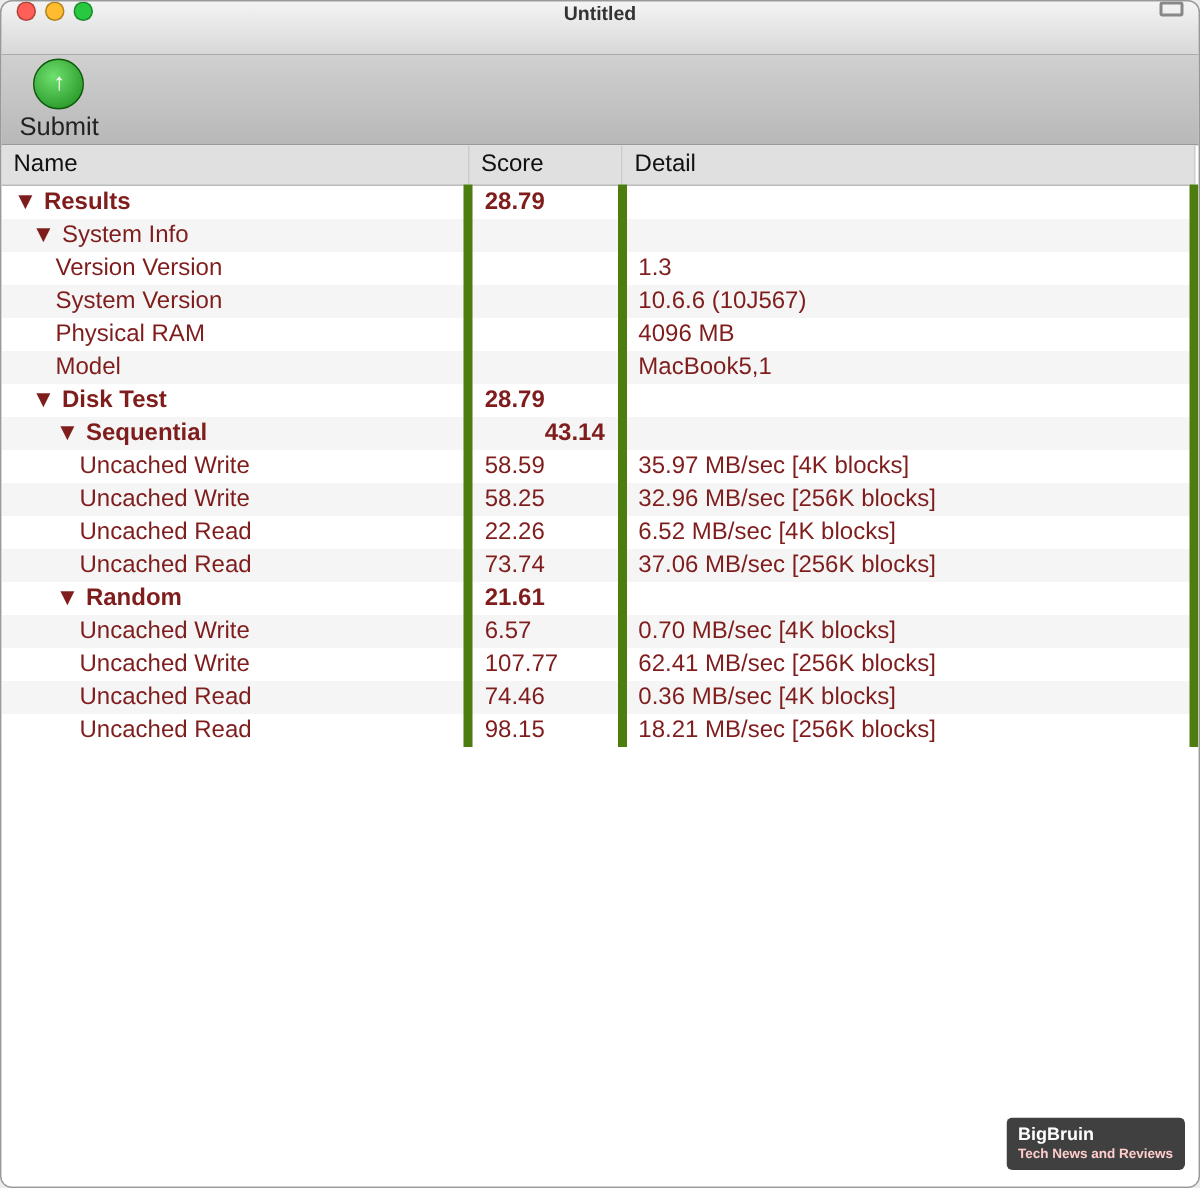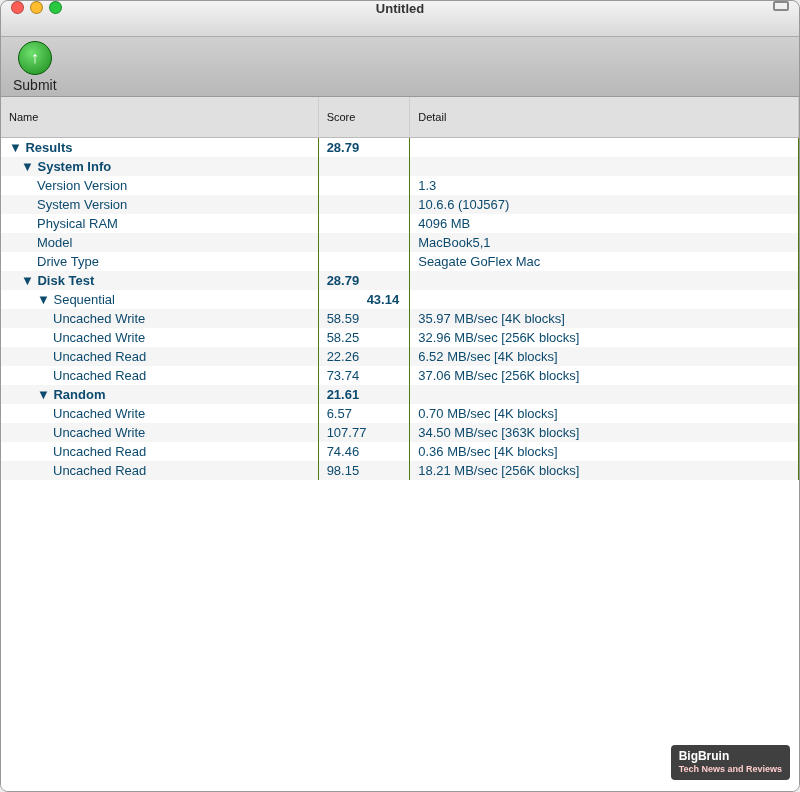--- a/index.html
+++ b/index.html
@@ -101,52 +101,52 @@
     }
 
     .submit-icon::after {
       content: '↑';
       color: white;
       font-size: 16px;
       font-weight: bold;
     }
 
     .submit-label {
-      font-size: 14px;
+      font-size: 17px;
       color: #222;
     }
 
     .content {
       flex: 1;
       background: white;
       overflow-y: auto;
       overflow-x: hidden;
     }
 
     .data-table {
       width: 100%;
       border-collapse: collapse;
     }
 
     .data-table th {
       background: #e0e0e0;
       border-bottom: 1px solid #bbb;
       border-right: 1px solid #ccc;
       text-align: left;
-      padding: 14px 8px;
+      padding: 4px 8px;
       font-weight: normal;
-      font-size: 11px;
+      font-size: 16px;
       color: #111;
     }
 
     .data-table td {
       padding: 2px 8px;
-      border-right: 1px solid #4d7c0f;
-      font-size: 13px;
-      color: #0c4a6e;
+      border-right: 6px solid #4d7c0f;
+      font-size: 16px;
+      color: #7f1d1d;
       white-space: nowrap;
     }
 
     .data-table tr:nth-child(even) td {
       background: #f5f5f5;
     }
 
     .data-table tr:nth-child(odd) td {
       background: #ffffff;
     }
@@ -210,21 +210,21 @@
           <th class="col-detail">Detail</th>
         </tr>
       </thead>
       <tbody id="table-body">
       <tr>
             <td class="col-name" style="font-weight: bold;">▼ Results</td>
             <td class="col-score" style="font-weight: bold;">28.79</td>
             <td class="col-detail"></td>
           </tr>
           <tr>
-            <td class="col-name indent-1" style="font-weight: bold;">▼ System Info</td>
+            <td class="col-name indent-1" style="font-weight: normal;">▼ System Info</td>
             <td class="col-score" style="font-weight: bold;"></td>
             <td class="col-detail"></td>
           </tr>
           <tr>
             <td class="col-name indent-2">Version Version</td>
             <td class="col-score"></td>
             <td class="col-detail">1.3</td>
           </tr>
           <tr>
             <td class="col-name indent-2">System Version</td>
@@ -235,31 +235,26 @@
             <td class="col-name indent-2">Physical RAM</td>
             <td class="col-score"></td>
             <td class="col-detail">4096 MB</td>
           </tr>
           <tr>
             <td class="col-name indent-2">Model</td>
             <td class="col-score"></td>
             <td class="col-detail">MacBook5,1</td>
           </tr>
           <tr>
-            <td class="col-name indent-2">Drive Type</td>
-            <td class="col-score"></td>
-            <td class="col-detail">Seagate GoFlex Mac</td>
-          </tr>
-          <tr>
             <td class="col-name indent-1" style="font-weight: bold;">▼ Disk Test</td>
             <td class="col-score" style="font-weight: bold;">28.79</td>
             <td class="col-detail"></td>
           </tr>
           <tr>
-            <td class="col-name indent-2" style="font-weight: normal;">▼ Sequential</td>
+            <td class="col-name indent-2" style="font-weight: bold;">▼ Sequential</td>
             <td class="col-score" style="font-weight: bold; padding-left: 48px;">43.14</td>
             <td class="col-detail"></td>
           </tr>
           <tr>
             <td class="col-name indent-3">Uncached Write</td>
             <td class="col-score">58.59</td>
             <td class="col-detail">35.97 MB/sec [4K blocks]</td>
           </tr>
           <tr>
             <td class="col-name indent-3">Uncached Write</td>
@@ -282,21 +277,21 @@
             <td class="col-detail"></td>
           </tr>
           <tr>
             <td class="col-name indent-3">Uncached Write</td>
             <td class="col-score">6.57</td>
             <td class="col-detail">0.70 MB/sec [4K blocks]</td>
           </tr>
           <tr>
             <td class="col-name indent-3">Uncached Write</td>
             <td class="col-score">107.77</td>
-            <td class="col-detail">34.50 MB/sec [363K blocks]</td>
+            <td class="col-detail">62.41 MB/sec [256K blocks]</td>
           </tr>
           <tr>
             <td class="col-name indent-3">Uncached Read</td>
             <td class="col-score">74.46</td>
             <td class="col-detail">0.36 MB/sec [4K blocks]</td>
           </tr>
           <tr>
             <td class="col-name indent-3">Uncached Read</td>
             <td class="col-score">98.15</td>
             <td class="col-detail">18.21 MB/sec [256K blocks]</td>

